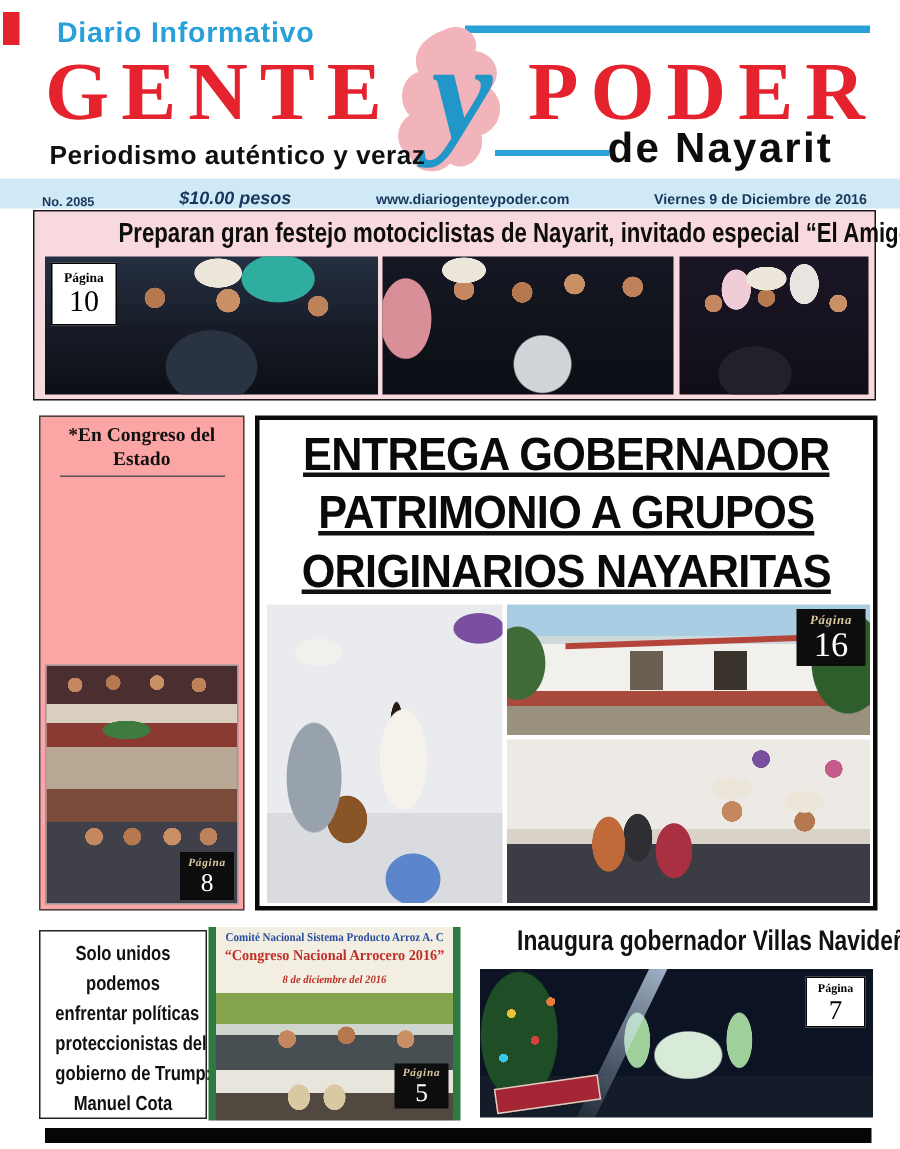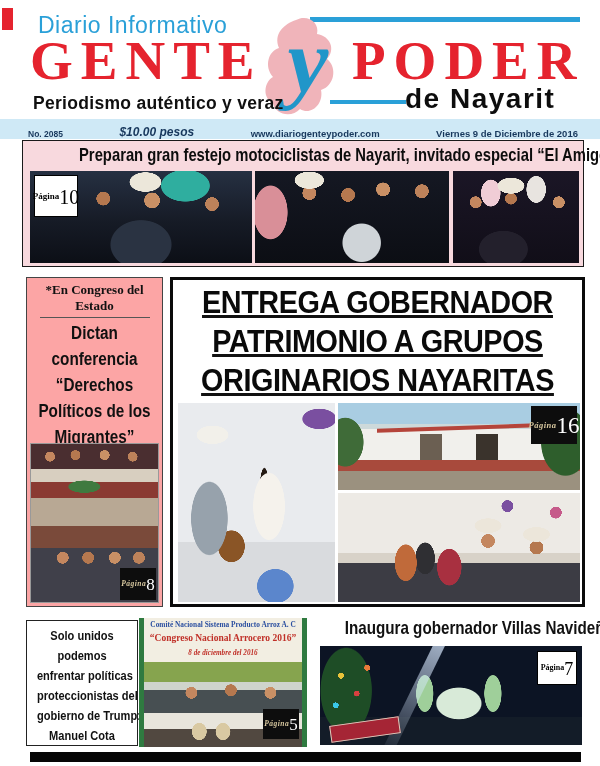--- a/index.html
+++ b/index.html
@@ -2,21 +2,21 @@
 <html><head>
 <meta charset="utf-8">
 <style>
   html,body{margin:0;padding:0;background:#fff;}
   #page{position:relative;width:600px;height:766px;background:#fff;overflow:hidden;
         font-family:"Liberation Sans",sans-serif;color:#111;}
   .abs{position:absolute;}
   
   .red-tab{left:2px;top:8px;width:11px;height:22px;background:#e5232e;}
   .top-rule{left:310px;top:17px;width:270px;height:5px;background:#2aa0d8;}
-  .kicker-blue{left:38px;top:12px;font-size:23px;font-weight:normal;color:#2aa0d8;letter-spacing:.5px;}
+  .kicker-blue{left:38px;top:12px;font-size:19px;font-weight:bold;color:#2aa0d8;letter-spacing:.5px;}
   .title-red{top:33px;font-family:"Liberation Serif",serif;font-weight:bold;font-size:55px;
              line-height:1;color:#e5232e;letter-spacing:8px;}
   .title-left{left:30px;}
   .title-right{left:352px;}
   .tagline{left:33px;top:93px;font-size:17.5px;font-weight:bold;color:#101010;letter-spacing:.3px;}
   .mid-rule{left:330px;top:100px;width:76px;height:4px;background:#2aa0d8;}
   .region{left:405px;top:83px;font-size:28px;font-weight:bold;color:#0d0d0d;letter-spacing:1.5px;}
   .shape-wrap{left:262px;top:16px;width:92px;height:104px;}
   
   .infobar{left:0;top:119px;width:600px;height:20px;background:#cfe9f6;display:flex;
@@ -24,21 +24,21 @@
            color:#17375c;font-weight:bold;}
   .infobar .issue{font-size:8.5px;}
   .infobar .price{font-size:12px;font-style:italic;}
   .infobar .small{font-size:9.5px;}
   
   .cx{transform:scaleX(var(--sx,.85));transform-origin:50% 50%;white-space:nowrap;text-align:center;}
   
   .pink-panel{left:22px;top:140px;width:562px;height:127px;background:#f8d9de;border:1.5px solid #1a1a1a;box-sizing:border-box;}
   .pink-headline{margin-top:3px;font-size:18.5px;font-weight:bold;color:#0d0d0d;--sx:.8;}
   
-  .badge{display:flex;flex-direction:row;align-items:center;justify-content:center;
+  .badge{display:flex;flex-direction:column;align-items:center;justify-content:center;
          font-family:"Liberation Serif",serif;line-height:1;box-sizing:border-box;z-index:5;}
   .badge .lbl{font-weight:bold;}
   .badge-light{background:#fff;border:1.5px solid #000;color:#000;}
   .badge-light .lbl{font-size:9px;}
   .badge-light .num{font-size:20px;margin-top:1px;}
   .badge-dark{background:#0d0d0d;}
   .badge-dark .lbl{color:#d9c9a0;font-size:7.5px;font-style:italic;letter-spacing:.5px;}
   .badge-dark .num{color:#fff;font-size:17px;margin-top:1px;}
   
   .photo{position:absolute;overflow:hidden;}
@@ -189,27 +189,20 @@
         <span class="num">10</span>
       </div>
     </div>
     <div class="photo ph-bikers2" style="left:232px;top:30px;width:194px;height:92px;"></div>
     <div class="photo ph-family" style="left:430px;top:30px;width:126px;height:92px;"></div>
   </div>
 
   <div class="abs left-col">
     <div class="left-kicker">*En Congreso del Estado</div>
     <div class="left-rule"></div>
-    <div class="left-headline">
-      <div class="cx line">Dictan</div>
-      <div class="cx line">conferencia</div>
-      <div class="cx line">“Derechos</div>
-      <div class="cx line">Políticos de los</div>
-      <div class="cx line">Migrantes”</div>
-    </div>
     <div class="photo ph-congress" style="left:3px;right:3px;bottom:3px;height:158px;border:1px solid #999;">
       <div class="badge badge-dark abs" style="right:2px;bottom:2px;width:36px;height:32px;">
         <span class="lbl">Página</span>
         <span class="num">8</span>
       </div>
     </div>
   </div>
 
   <div class="abs main-box">
     <div class="main-headline">

